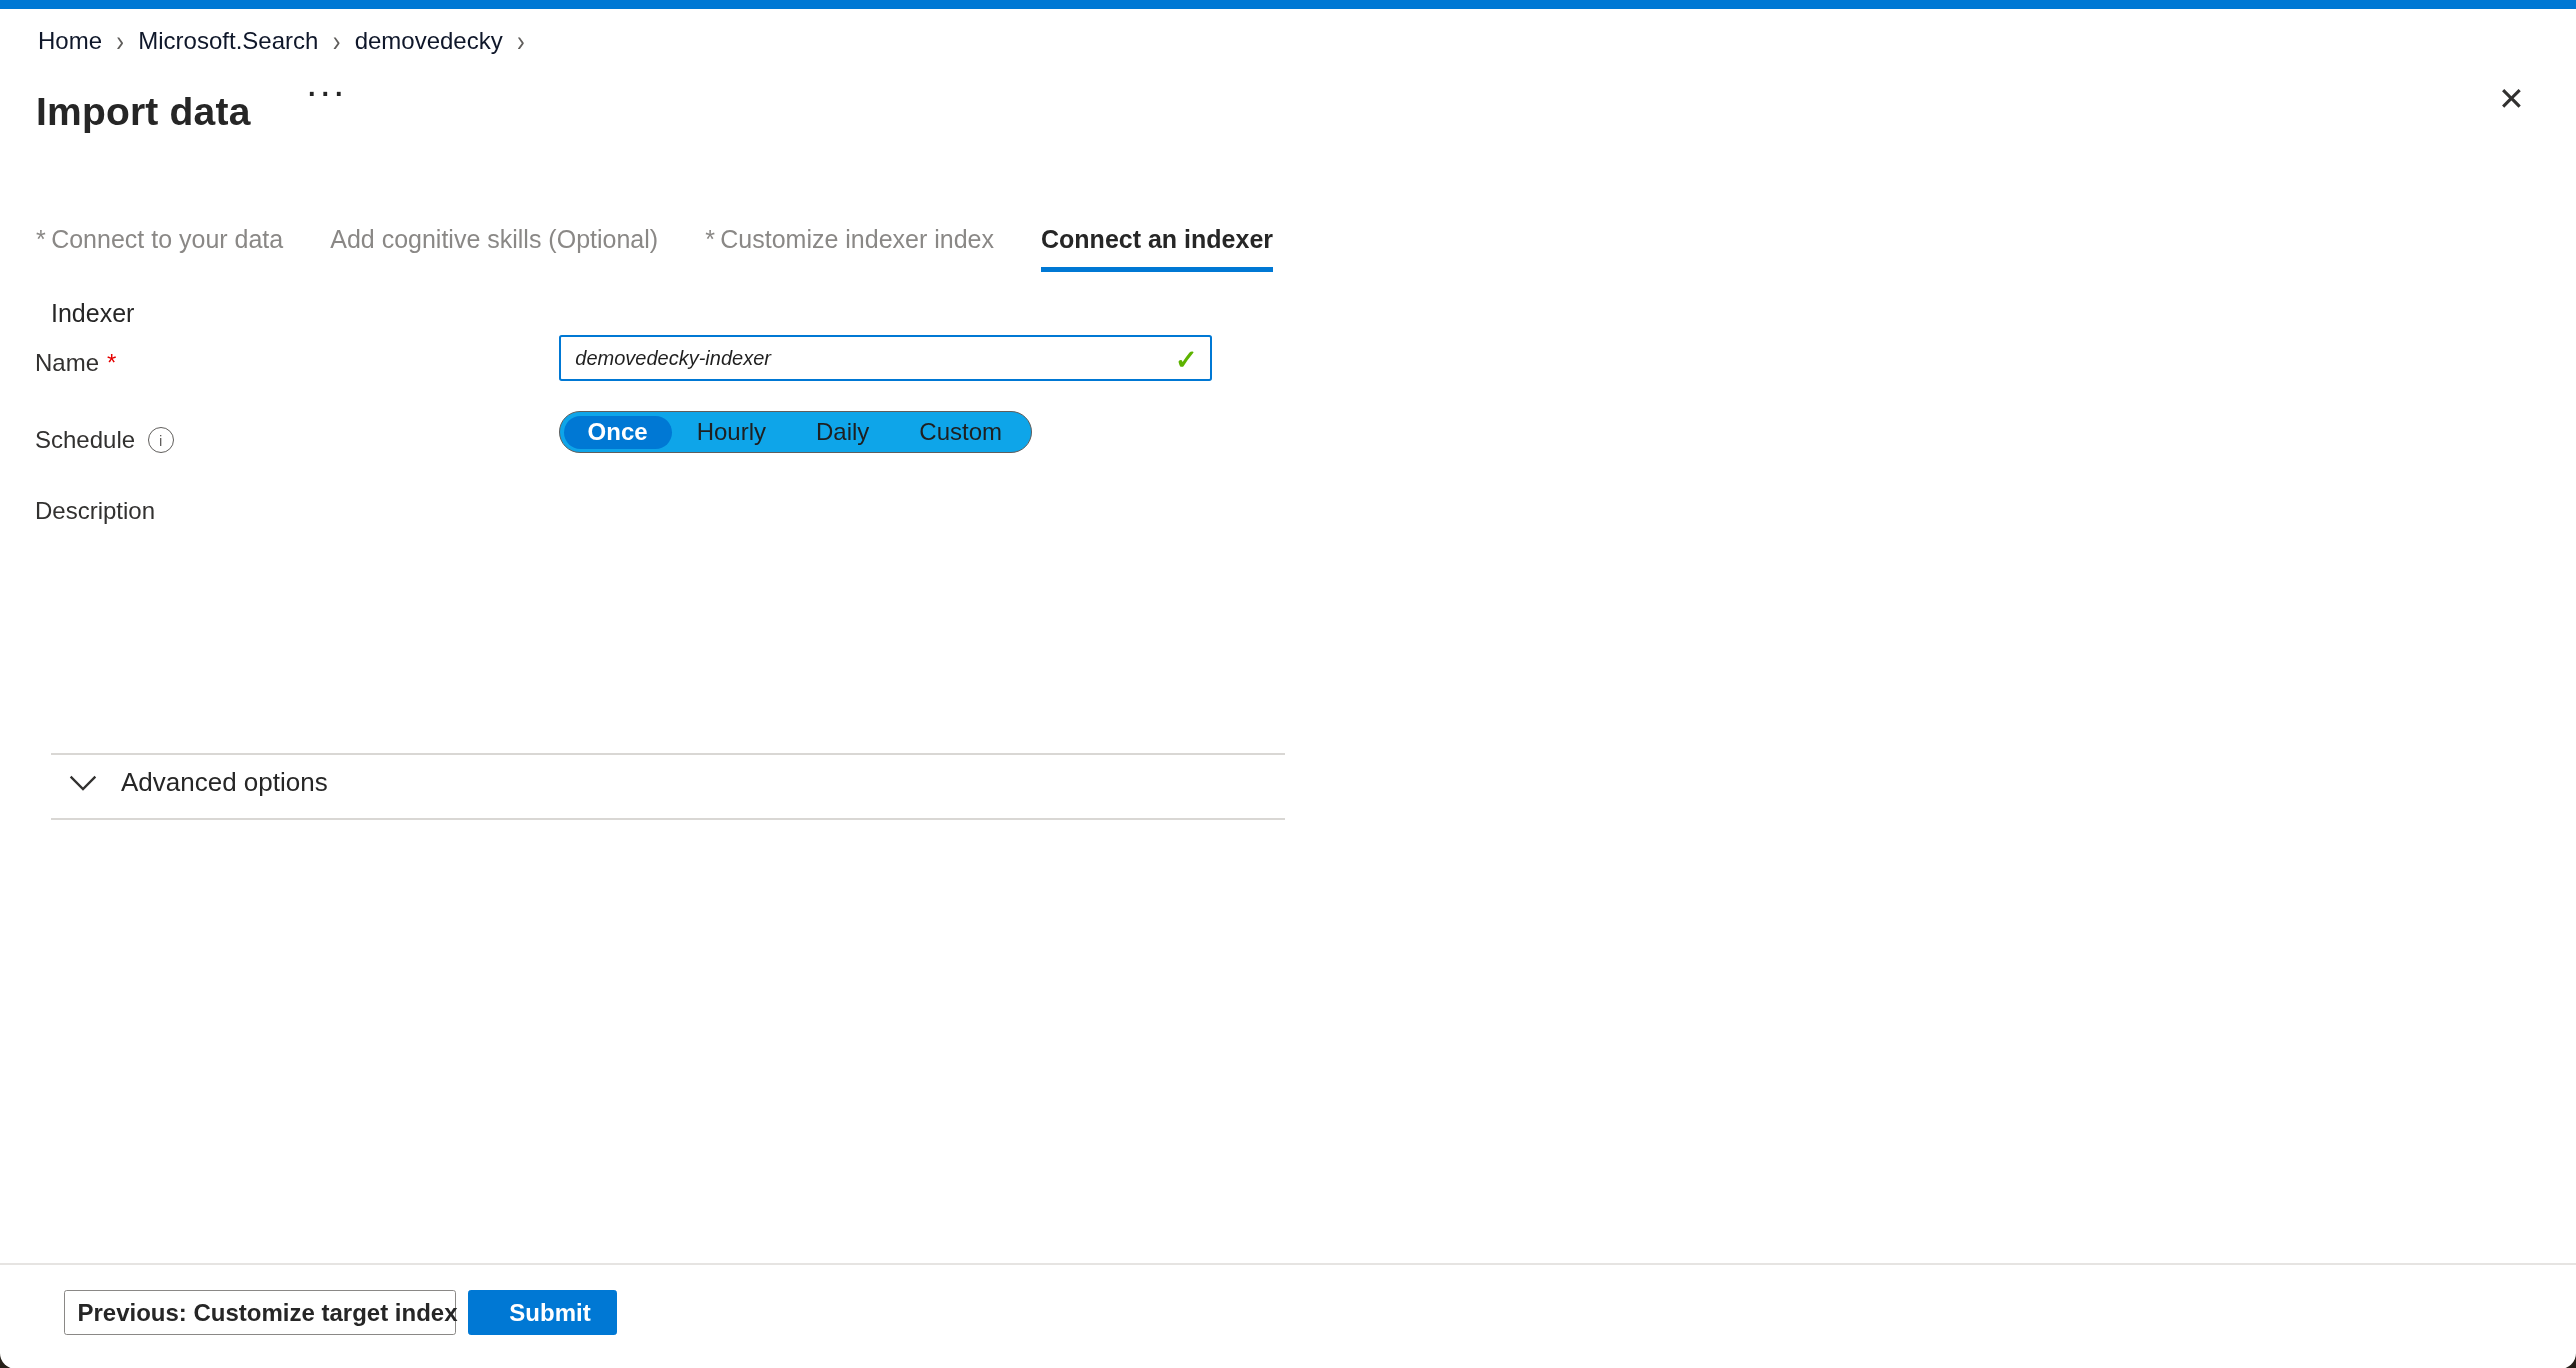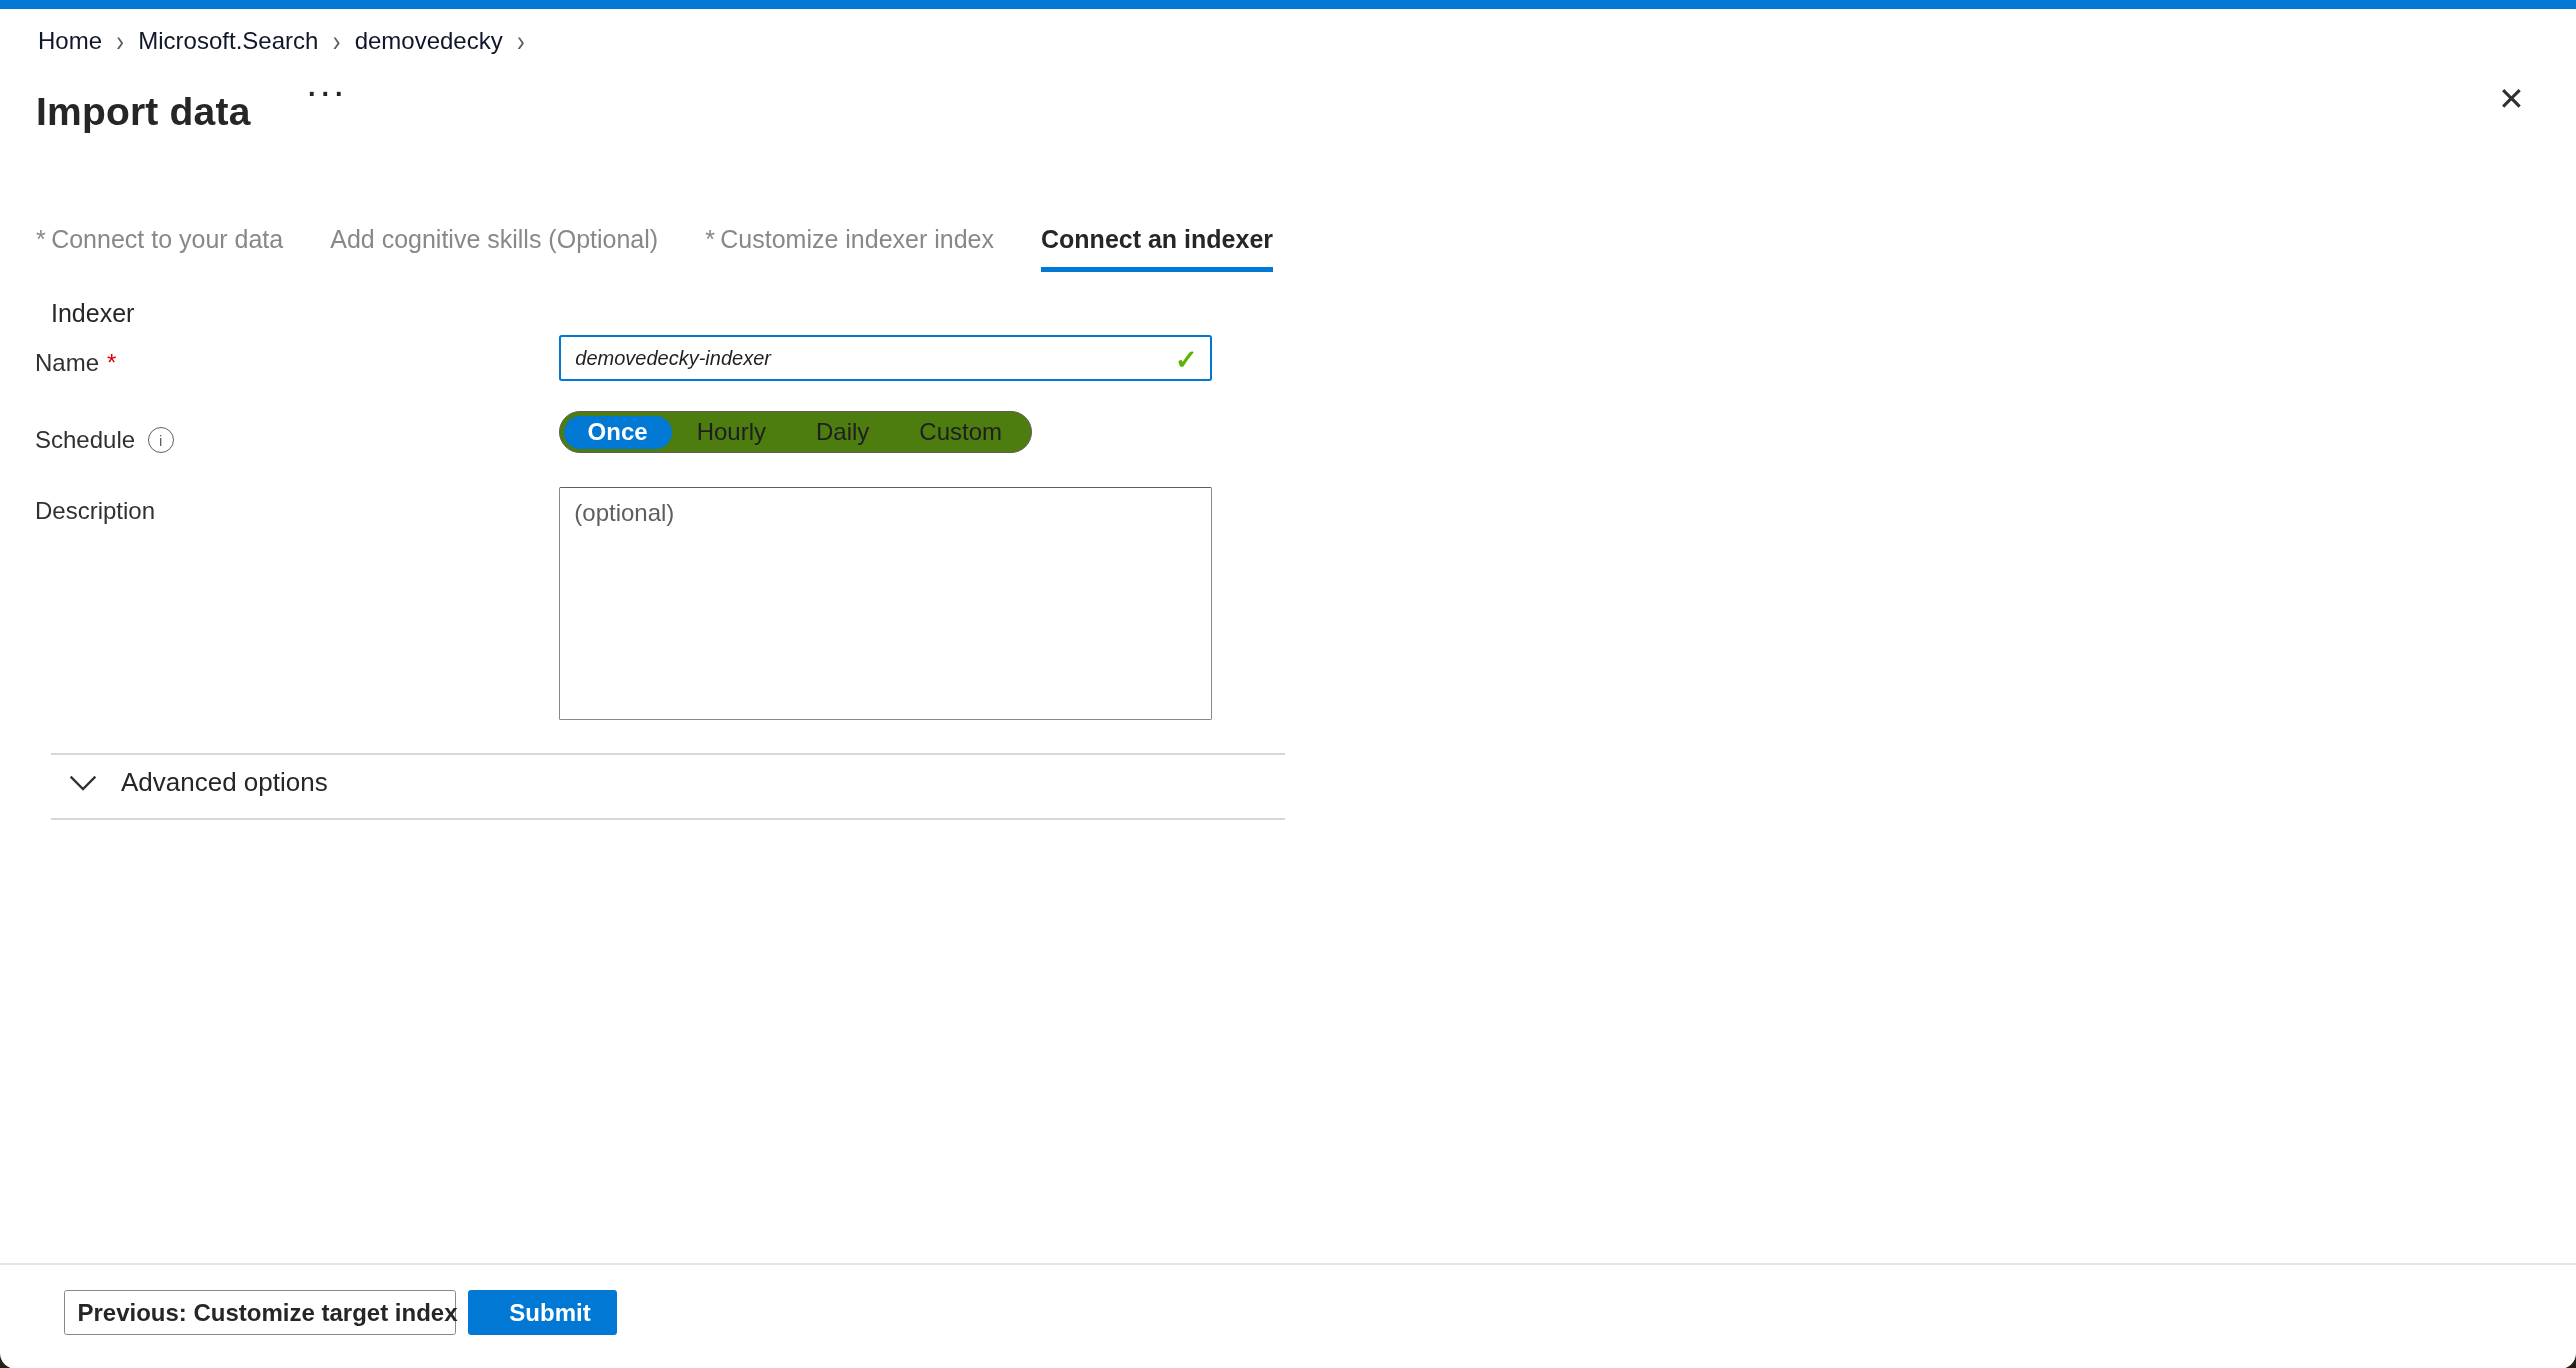--- a/index.html
+++ b/index.html
@@ -92,21 +92,21 @@
     position:absolute;right:14.3px;top:9px;
     color:#5db300;font-size:27px;font-weight:700;
     pointer-events:none;
   }
   
   .schedule-pill{
     position:absolute;top:411px;left:559px;
     height:42px;box-sizing:border-box;
     border:1.8px solid #605e5c;border-radius:21.5px;
     display:inline-flex;align-items:center;
-    padding:0 3.6px;background:#4d7c0f;
+    padding:0 3.6px;background:#0ea5e9;
   }
   .seg{
     font-size:24px;color:#1f1f1f;
     padding:0 25px;cursor:pointer;white-space:nowrap;
     display:flex;align-items:center;height:33px;
   }
   .seg.selected{
     background:#0078d4;color:#ffffff;
     border-radius:18px;font-weight:600;
     padding:0 24px;
@@ -205,21 +205,20 @@
   <div class="schedule-pill">
     <div class="seg selected">Once</div>
     <div class="seg">Hourly</div>
     <div class="seg">Daily</div>
     <div class="seg">Custom</div>
   </div>
 
   <div class="field-label label-description">
     <span>Description</span>
   </div>
-  <textarea class="desc-area" placeholder="(optional)" style=""></textarea>
 
   <div class="divider divider-1"></div>
   <div class="advanced-row">
     <span class="chevron-icon">
       <svg width="30" height="19.7" viewBox="0 0 34 22">
           <polyline points="3,4 17,18 31,4" fill="none" stroke="#323130" stroke-width="2.6"></polyline>
         </svg>
     </span>
     <span class="advanced-label">Advanced options</span>
   </div>

